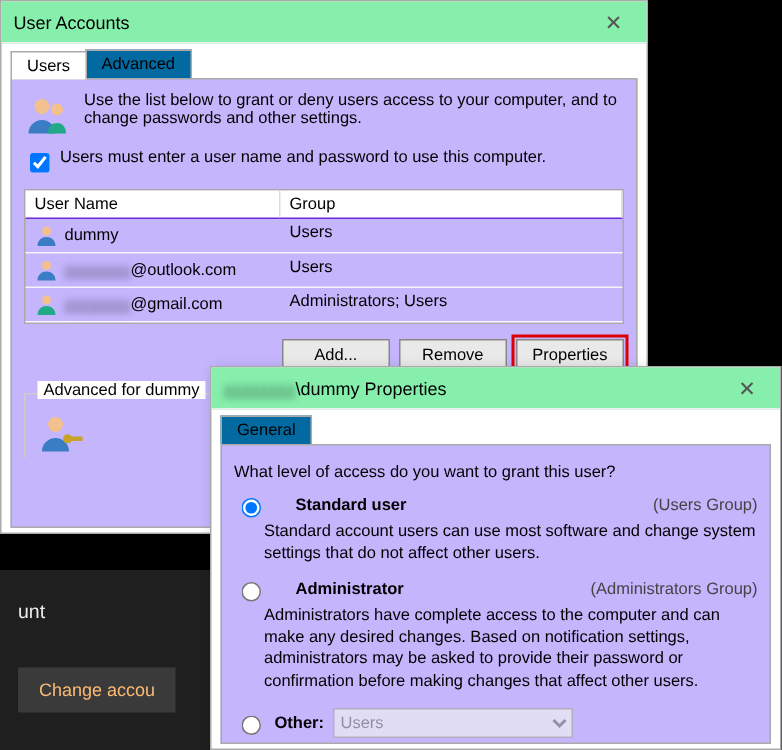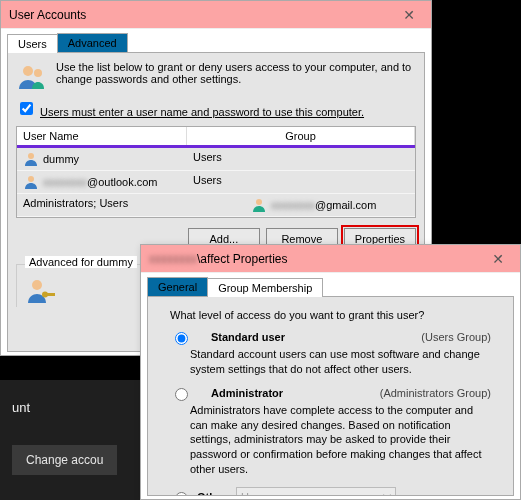--- a/index.html
+++ b/index.html
@@ -1,50 +1,50 @@
 <!DOCTYPE html>
 <html><head>
 <meta charset="utf-8">
 <style>
   * { box-sizing: border-box; font-family: "Segoe UI", Tahoma, sans-serif; }
   body { margin: 0; width: 521px; height: 500px; background: #000; overflow: hidden; position: relative; font-size: 11px; color: #000; }
   .win { position: absolute; background: #fff; border: 1px solid #aaa; box-shadow: 2px 2px 8px rgba(0,0,0,0.2); }
-  .titlebar { display: flex; align-items: center; justify-content: space-between; height: 28px; padding: 0 6px 0 8px; background: #fca5a5; border-bottom: 1px solid #eee; font-size: 12px; }
+  .titlebar { display: flex; align-items: center; justify-content: space-between; height: 28px; padding: 0 6px 0 8px; background: #86efac; border-bottom: 1px solid #eee; font-size: 12px; }
   .close-x { width: 32px; text-align: center; font-size: 14px; color: #555; cursor: pointer; }
   .tabstrip { display: flex; padding: 4px 6px 0 6px; }
   .tab { padding: 3px 10px; border: 1px solid #aaa; border-bottom: none; margin-right: -1px; background: #0369a1; cursor: pointer; position: relative; }
   .tab.active { background: #fff; top: 1px; z-index: 2; }
-  .tabpanel { border: 1px solid #aaa; margin: 0 6px 6px 6px; padding: 8px; background: #e5e5e5; }
+  .tabpanel { border: 1px solid #aaa; margin: 0 6px 6px 6px; padding: 8px; background: #c4b5fd; }
   .intro { display: flex; gap: 8px; margin-bottom: 6px; }
   .icon32 { width: 32px; height: 32px; flex: 0 0 32px; }
-  .checkbox-row { display: flex; align-items: flex-end; gap: 4px; margin: 4px 0 8px 0; text-decoration: underline; }
+  .checkbox-row { display: flex; align-items: flex-start; gap: 4px; margin: 4px 0 8px 0; }
   .section-label { margin: 4px 0; }
   .table { border: 1px solid #aaa; }
   .thead, .trow { display: flex; }
-  .thead { background: #fff; border-bottom: 3px solid #6d28d9; text-align: center; }
+  .thead { background: #fff; border-bottom: 1px solid #6d28d9; }
   .th, .td { padding: 3px 6px; font-size: 11px; }
   .col-user { flex: 0 0 170px; display: flex; align-items: center; gap: 4px; }
   .col-group { flex: 1; }
   .thead .th { border-right: 1px solid #ddd; }
   .trow { border-bottom: 1px solid #f5f5f5; }
   .trow .col-user svg { width: 16px; height: 16px; }
-  .blur { color: transparent; text-shadow: 0 0 5px rgba(0,0,0,0.5); }
+  .blur { color: transparent; text-shadow: 0 0 5px rgba(0,0,0,0.5); text-decoration: underline; }
   .btnrow { display: flex; justify-content: flex-end; gap: 6px; margin-top: 10px; }
   .btn { min-width: 72px; height: 22px; padding: 0 10px; border: 1px solid #888; background: #e9e9e9; cursor: pointer; font-size: 11px; }
   .btn.highlight { outline: 2px solid #d00; outline-offset: 1px; }
   .fieldset-label { position: relative; border: 1px solid #ccc; border-bottom: none; margin-top: 14px; padding: 6px 8px 0 8px; }
   .fieldset-label .legend { position: absolute; top: -9px; left: 8px; background: #fff; padding: 0 4px; }
   .pwd-row { display: flex; gap: 8px; padding-top: 4px; }
 
   
   .dark-panel { position: absolute; left: 0; right: 0; bottom: 0; height: 120px; background: #1f1f1f; color: #eee; padding: 20px 0 0 12px; font-size: 13px; }
-  .dark-panel .grey-btn { display: inline-block; background: #3a3a3a; color: #e5e5e5; padding: 8px 14px; margin-top: 30px; font-size: 12px; }
+  .dark-panel .grey-btn { display: inline-block; background: #3a3a3a; color: #fdba74; padding: 8px 14px; margin-top: 30px; font-size: 12px; }
 
   
-  .proppanel { padding: 8px 22px; }
+  .proppanel { padding: 8px 8px; }
   .radio-row { display: flex; gap: 20px; margin: 8px 0 2px 0; align-items: center; }
   .radio-right { margin-left: auto; color: #444; }
   .radio-desc { margin-left: 20px; margin-bottom: 8px; line-height: 1.35; }
   .other-row { display: flex; gap: 6px; align-items: center; margin-top: 10px; }
   select.fake { height: 20px; border: 1px solid #aaa; background: #eee; min-width: 160px; font-size: 11px; }
 
   .user-ico circle.head { fill:#f2c18d; }
   .user-ico path.body { fill:#3b7dc4; }
   .user-ico .mgr { fill:#2a8; }
 </style>
@@ -100,28 +100,28 @@
         <div class="td col-user">
           <svg viewBox="0 0 16 16" class="user-ico">
               <circle class="head" cx="8" cy="5" r="3"></circle>
               <path class="body" d="M2 15c0-4 3-6 6-6s6 2 6 6z"></path>
             </svg>
           <span><span class="blur">xxxxxxxx</span><span>@outlook.com</span></span>
         </div>
         <div class="td col-group">Users</div>
       </div>
       <div class="trow">
-        <div class="td col-group">Administrators; Users</div>
         <div class="td col-user">
           <svg viewBox="0 0 16 16" class="user-ico">
               <circle class="head" cx="8" cy="5" r="3"></circle>
               <path class="mgr" d="M2 15c0-4 3-6 6-6s6 2 6 6z"></path>
             </svg>
           <span><span class="blur">xxxxxxxx</span><span>@gmail.com</span></span>
         </div>
+        <div class="td col-group">Administrators; Users</div>
       </div>
     </div>
     <div class="btnrow">
       <button class="btn">Add...</button>
       <button class="btn">Remove</button>
       <button class="btn highlight">Properties</button>
     </div>
     <div class="fieldset-label">
       <span class="legend">Advanced for dummy</span>
       <div class="pwd-row">
@@ -134,27 +134,26 @@
             </svg>
         </span>
       </div>
     </div>
   </div>
 </div>
 
 <div class="win" style="left:140px; top:244px; width:381px; height:256px;">
   <div class="titlebar">
     <span>
-      <span class="blur">xxxxxxxx</span><span>\affect Properties</span>
+      <span class="blur">xxxxxxxx</span><span>\dummy Properties</span>
     </span>
     <span class="close-x">✕</span>
   </div>
   <div class="tabstrip">
     <div class="tab">General</div>
-    <div class="tab active">Group Membership</div>
   </div>
   <div class="tabpanel proppanel" style="height:200px; overflow:hidden;">
     <div style="margin:4px 0 8px 0;">What level of access do you want to grant this user?</div>
 
     <div class="radio-row">
       <input type="radio" name="lvl" checked="" style="">
       <b>Standard user</b>
       <span class="radio-right">(Users Group)</span>
     </div>
     <div class="radio-desc">Standard account users can use most software and change system settings that do not affect other users.</div>

